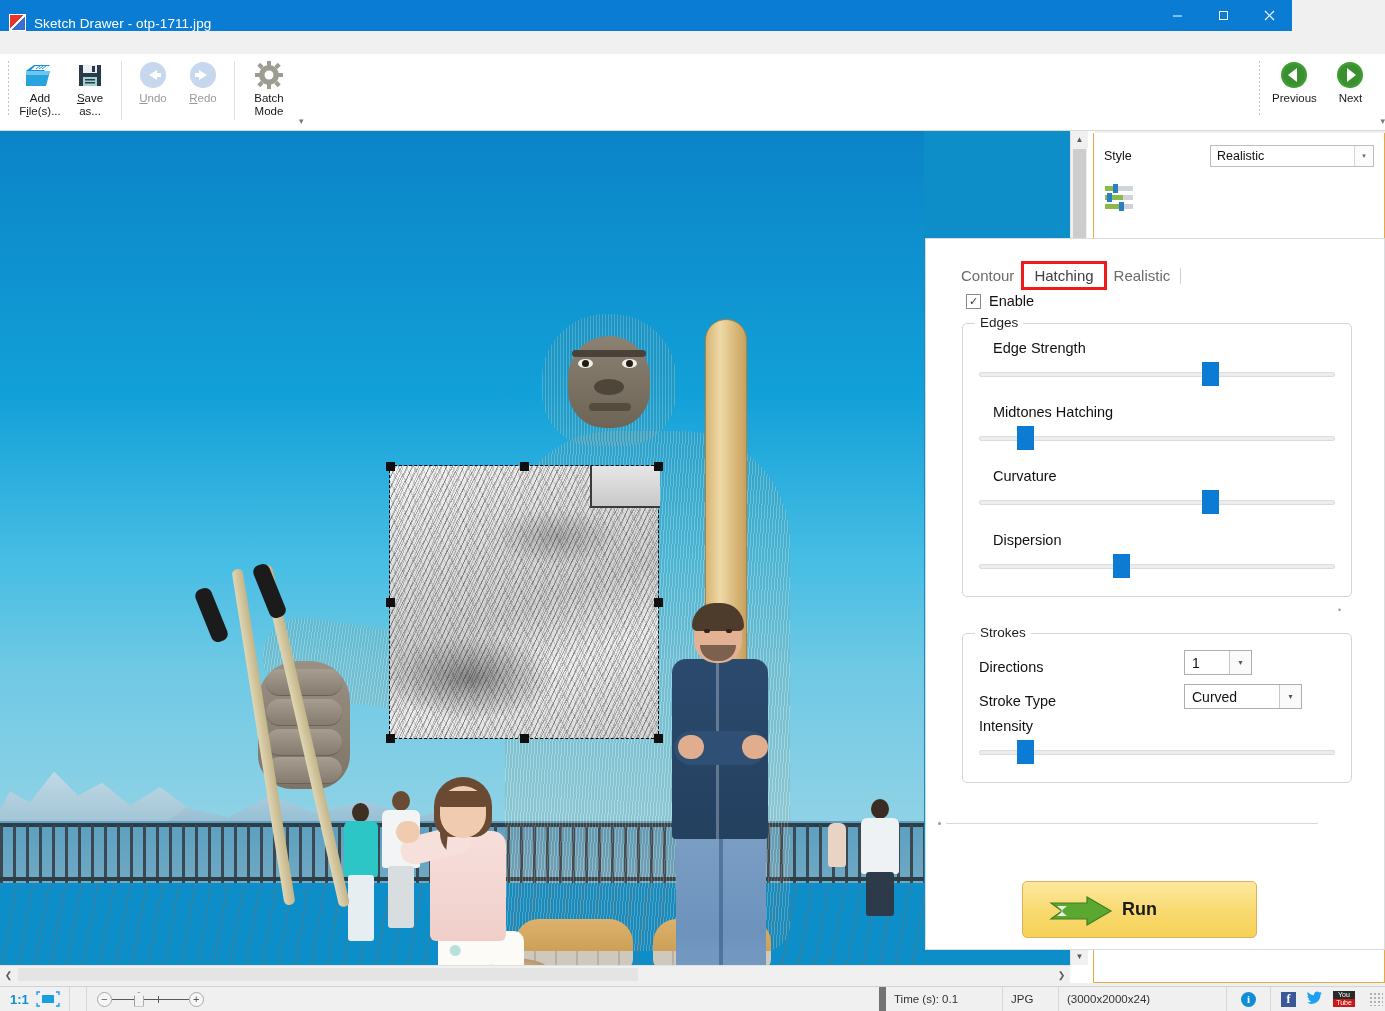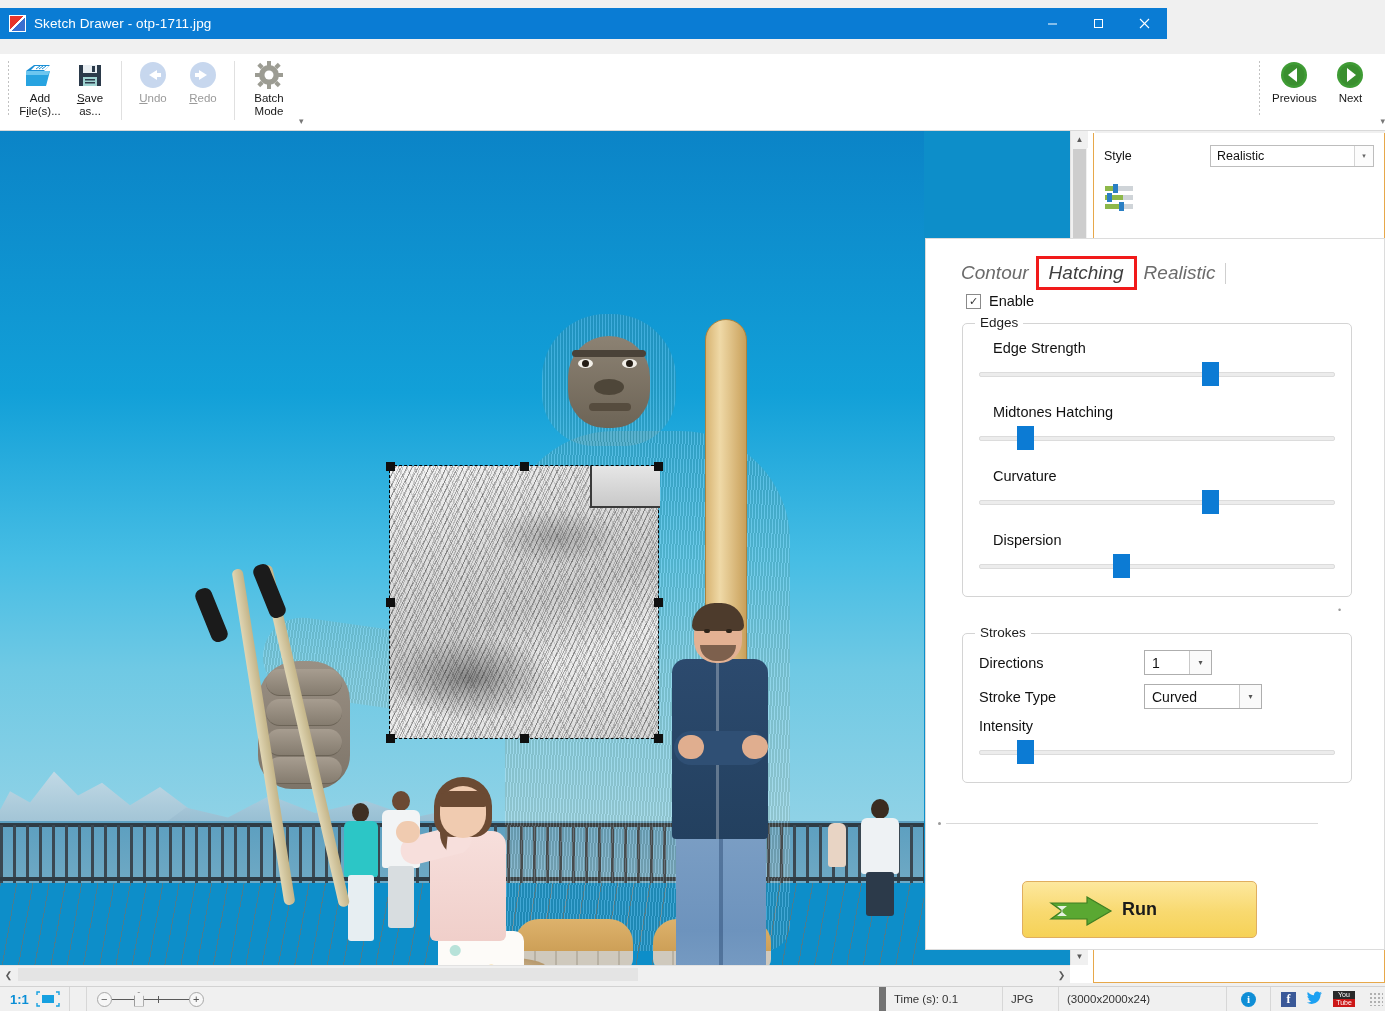--- a/index.html
+++ b/index.html
@@ -11,23 +11,23 @@
     background: #f0f0f0;
   }
   #app {
     position: relative;
     width: 1385px; height: 1011px;
     background: #f0f0f0;
   }
 
   
   .titlebar {
-    position: absolute; left: 0; top: 8px; width: 1167px; height: 31px;
+    position: absolute; left: 0; top: 0; width: 1292px; height: 31px;
     background: #0a7cd4;
-    display: flex; align-items: center;
+    display: flex; align-items: flex-end;
   }
   .tb-appicon {
     width: 17px; height: 17px; margin-left: 9px; margin-right: 8px;
     background: linear-gradient(135deg,#e8352a 0%,#e8352a 45%,#ffffff 45%,#ffffff 55%,#3a6fd0 55%);
     border: 1px solid #ffffff; position: relative; flex: none;
   }
   .tb-title {
     color: #ffffff; font-size: 13.5px; letter-spacing: .1px;
     white-space: nowrap;
   }
@@ -281,21 +281,21 @@
   .presets-lab { font-weight:bold; font-size:12.5px; margin-bottom:3px; }
   .combo.gray { background:#e4e4e4; border:1px solid #c2c2c2; }
 
   
   .settings {
     position:absolute; left:925px; top:238px; width:460px; height:712px;
     background:#ffffff; border:1px solid #dcdcdc;
   }
   .tabs { display:flex; align-items:flex-end; padding:18px 0 0 25px; height:48px; position:relative; }
   .tab {
-    font-size:19px; color:#6b6b6b; padding:3px 10px 3px 10px; position:relative;font-style:italic;
+    font-size:15px; color:#6b6b6b; padding:3px 10px 3px 10px; position:relative;
   }
   .tab.sep-after::after {
     content:''; position:absolute; right:-1px; top:4px; bottom:3px; width:1px; background:#cfcfcf;
   }
   .tab.highlighted { outline:3px solid #f11a1a; color:#3f3f3f; background:#fff; z-index:2; }
   .enable-row { display:flex; align-items:center; padding:6px 0 0 40px; }
   .chk {
     width:15px; height:15px; border:1px solid #8a8a8a; background:#fff;
     display:flex; align-items:center; justify-content:center; margin-right:8px;
     color:#333; font-size:11px; line-height:1;
@@ -315,21 +315,21 @@
   .sliderwrap { position:relative; height:24px; margin:0 0 18px 0; }
   .track {
     position:absolute; left:0; right:0; top:10px; height:5px;
     background:#ececec; border:1px solid #dcdcdc; border-radius:2px;
   }
   .thumb {
     position:absolute; top:0; width:17px; height:24px; background:#0c7bd4;
   }
   .sliderwrap.last { margin-bottom:2px; }
 
-  .srow { display:flex; align-items:center; margin-bottom:9px; }
+  .srow { display:flex; align-items:flex-end; margin-bottom:9px;gap:40px; }
   .srow .slab { width:165px; font-size:14.5px; color:#111; }
   .combo2 {
     height:25px; border:1px solid #aeaeae; background:#fff; position:relative;
     display:flex; align-items:center; padding-left:7px; font-size:14px; color:#111;
   }
   .combo2 .caret2 {
     position:absolute; right:0; top:0; bottom:0; width:22px;
     display:flex; align-items:center; justify-content:center; color:#555; font-size:8px;
     border-left:1px solid #c9c9c9; background:#fafafa;
   }

